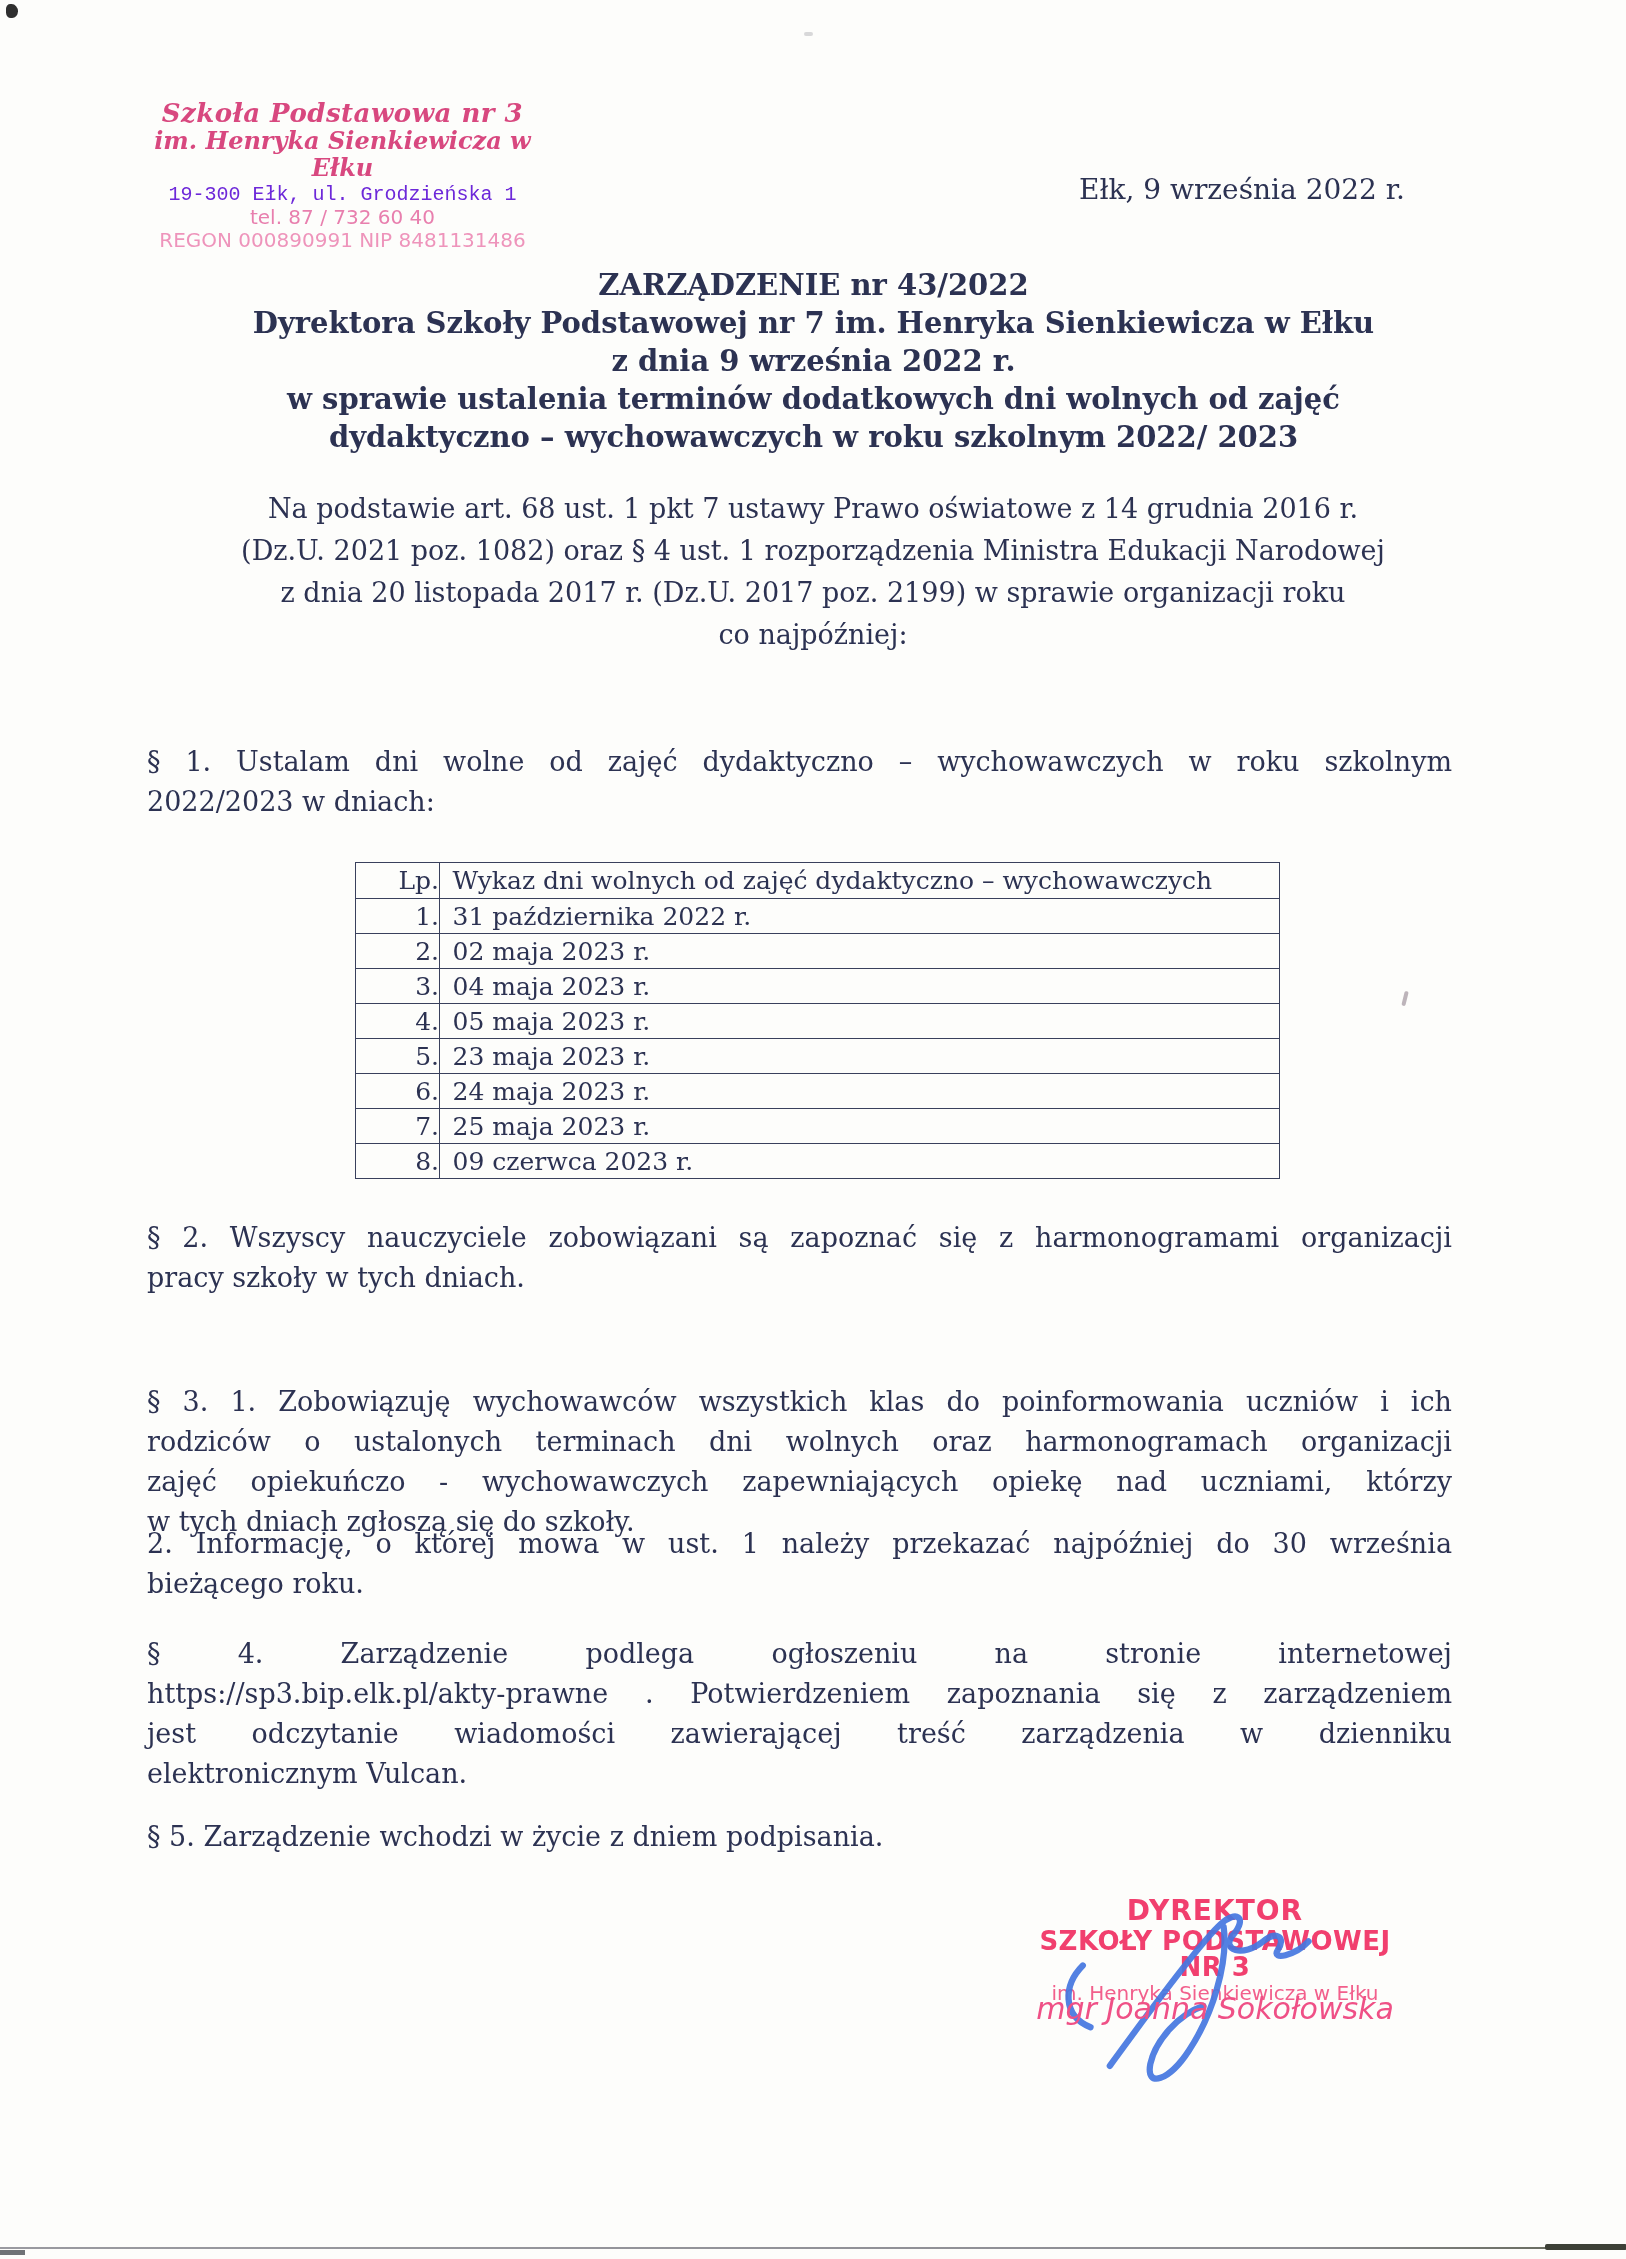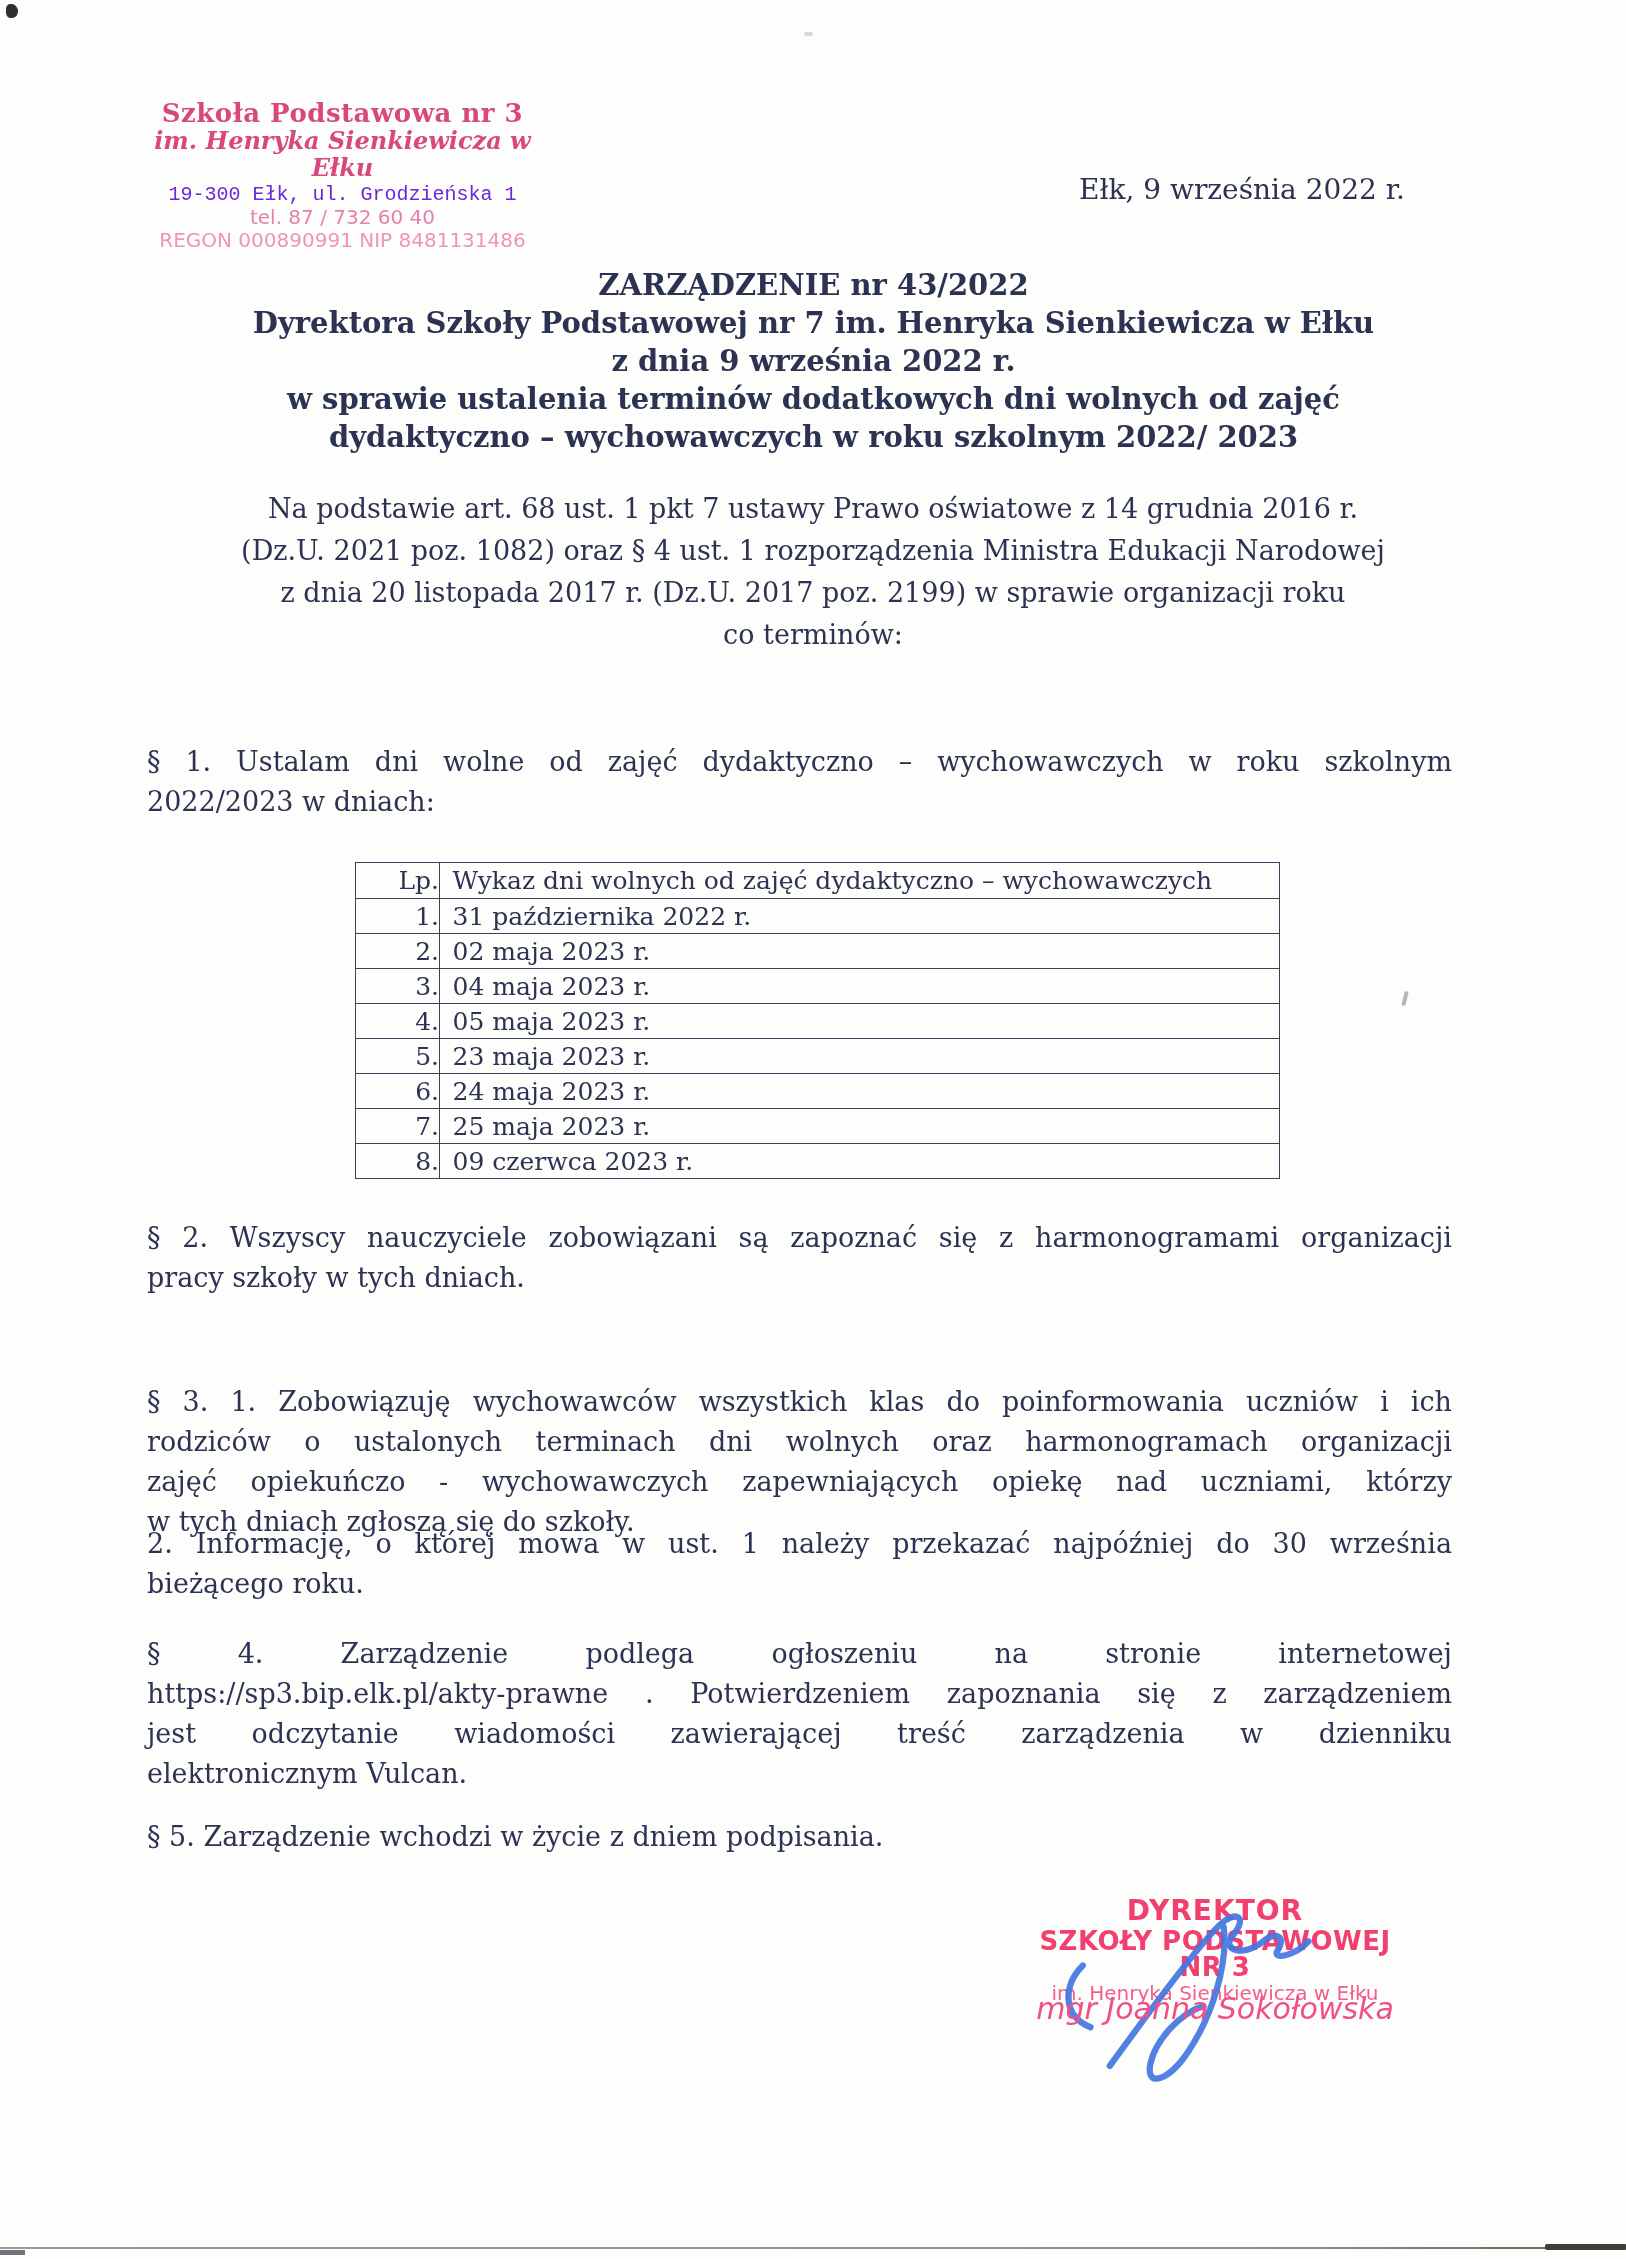--- a/index.html
+++ b/index.html
@@ -11,21 +11,21 @@
   }
   
   .speck-tl{position:absolute;left:5.8px;top:3.9px;width:12.6px;height:14.5px;background:#2f2f2f;border-radius:40% 60% 55% 45%;}
   .speck-top{position:absolute;left:804px;top:32px;width:8.7px;height:3.9px;background:#b9b9bd;opacity:.55;border-radius:1.9px;}
   .stray-mark{position:absolute;left:1403px;top:991px;width:3.9px;height:15.4px;background:#9b8d96;opacity:.65;transform:rotate(14deg);border-radius:1.9px;}
   .scan-bottom-line{position:absolute;left:0;top:2247px;width:1627px;height:1.9px;background:linear-gradient(to right,#9a9aa0,#8d8d93 80%,#6a6d62 95%,#43463c);}
   .scan-bottom-thick{position:absolute;left:1545px;top:2244px;width:82px;height:5.8px;background:#3d4037;border-radius:1.9px;}
   .scan-bottom-nub{position:absolute;left:0;top:2250px;width:25px;height:4.8px;background:#6f7276;}
   
   .stamp-header{position:absolute;left:127px;top:99px;width:431px;text-align:center;line-height:1.12;}
-  .sh1{font-size:26px;font-weight:bold;color:#d8487f;letter-spacing:0.5px;}
+  .sh1{font-size:26px;font-weight:bold;color:#d8487f;letter-spacing:0.5px;font-style:italic;}
   .sh2{font-size:24px;font-weight:bold;font-style:italic;color:#d8487f;}
   .sh3{font-family:Liberation Mono, monospace;font-size:20px;color:#6d28d9;margin-top:1.9px;}
   .sh4{font-family:"DejaVu Sans","Liberation Sans",sans-serif;font-size:20px;color:#e87fae;}
   .sh5{font-family:"DejaVu Sans","Liberation Sans",sans-serif;font-size:20px;color:#ee94bb;}
   
   .date-line{position:absolute;left:1079px;top:173px;font-size:28px;}
   
   .title{position:absolute;left:0;top:266px;width:1627px;text-align:center;font-weight:bold;font-size:29px;line-height:38px;}
   
   .preamble{position:absolute;left:159px;top:488px;width:1308px;text-align:center;font-size:27px;line-height:42px;}
@@ -78,21 +78,21 @@
     <div>Dyrektora Szkoły Podstawowej nr 7 im. Henryka Sienkiewicza w Ełku</div>
     <div>z dnia 9 września 2022 r.</div>
     <div>w sprawie ustalenia terminów dodatkowych dni wolnych od zajęć</div>
     <div>dydaktyczno – wychowawczych w roku szkolnym 2022/ 2023</div>
   </div>
 
   <div class="preamble">
     <div>Na podstawie art. 68 ust. 1 pkt 7 ustawy Prawo oświatowe z 14 grudnia 2016 r.</div>
     <div>(Dz.U. 2021 poz. 1082) oraz § 4 ust. 1 rozporządzenia Ministra Edukacji Narodowej</div>
     <div>z dnia 20 listopada 2017 r. (Dz.U. 2017 poz. 2199) w sprawie organizacji roku</div>
-    <div>co terminów:</div>
+    <div>co najpóźniej:</div>
   </div>
 
   <div class="para sec1">
     <div class="jline">§ 1. Ustalam dni wolne od zajęć dydaktyczno – wychowawczych w roku szkolnym</div>
     <div class="jlast">2022/2023 w dniach:</div>
   </div>
 
   <table class="freedays">
     <thead>
       <tr>

